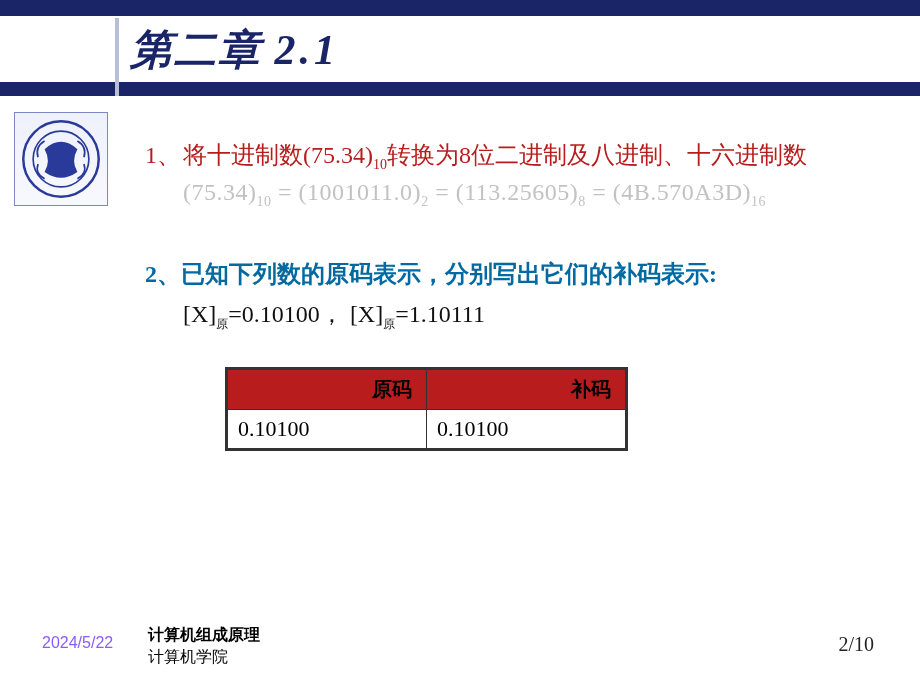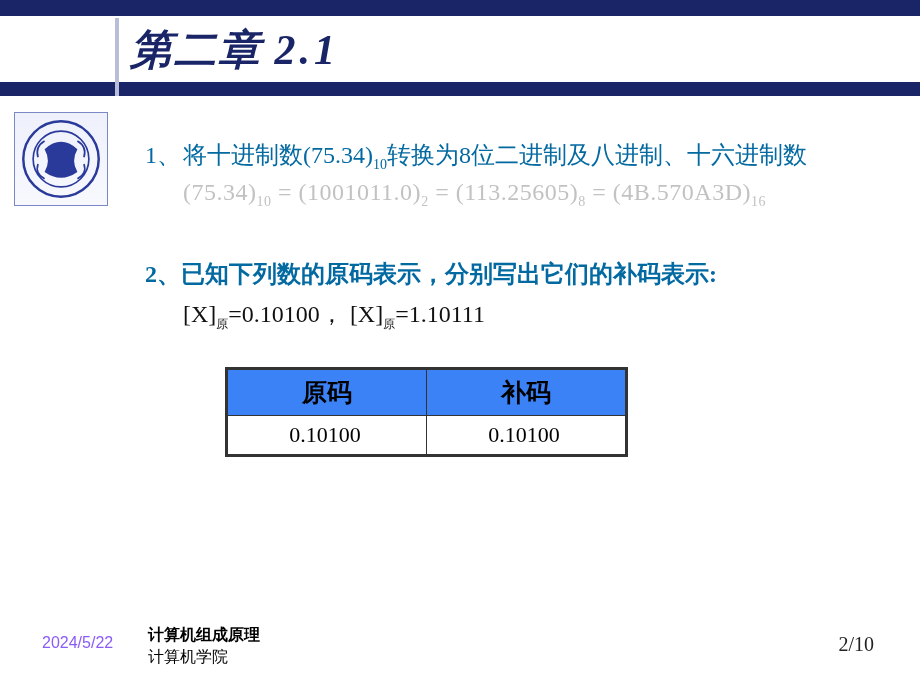--- a/index.html
+++ b/index.html
@@ -56,21 +56,21 @@
       justify-content: center;
     }
     .logo svg { width: 82px; height: 82px; }
     .content {
       position: absolute;
       left: 145px; top: 134px;
       width: 740px;
     }
     .q1 {
       font-size: 24px;
-      color: #0369a1;
+      color: #b91c1c;
       line-height: 1.75;
       font-family: "SimSun", serif;
     }
     .q1 .num-label { margin-right: 2px; }
     .q1 .tm { font-family: "Times New Roman", serif; }
     .eq {
       font-size: 24px;
       color: #c2c2c2;
       font-family: "Times New Roman", serif;
       margin-top: 2px;
@@ -106,29 +106,29 @@
       border-collapse: collapse;
       border: 3px solid #333;
     }
     th, td {
       border: 1px solid #333;
       padding: 6px 14px;
       font-size: 22px;
       min-width: 200px;
     }
     th {
-      background: #3b82f6;
-      font-family: "SimSun", serif;
-      font-weight: bold;
-      text-align: center;
-      font-size: 25px;
+      background: #b91c1c;
+      font-family: "SimSun", serif;
+      font-weight: bold;
+      text-align: right;
+      font-size: 20px;
     }
     td {
       font-family: "Times New Roman", serif;
-      text-align: center;
+      text-align: left;
       padding-left: 10px;
     }
     .footer {
       position: absolute;
       bottom: 22px;
       left: 0; width: 920px;
     }
     .footer-date {
       position: absolute;
       left: 42px; bottom: 16px;

